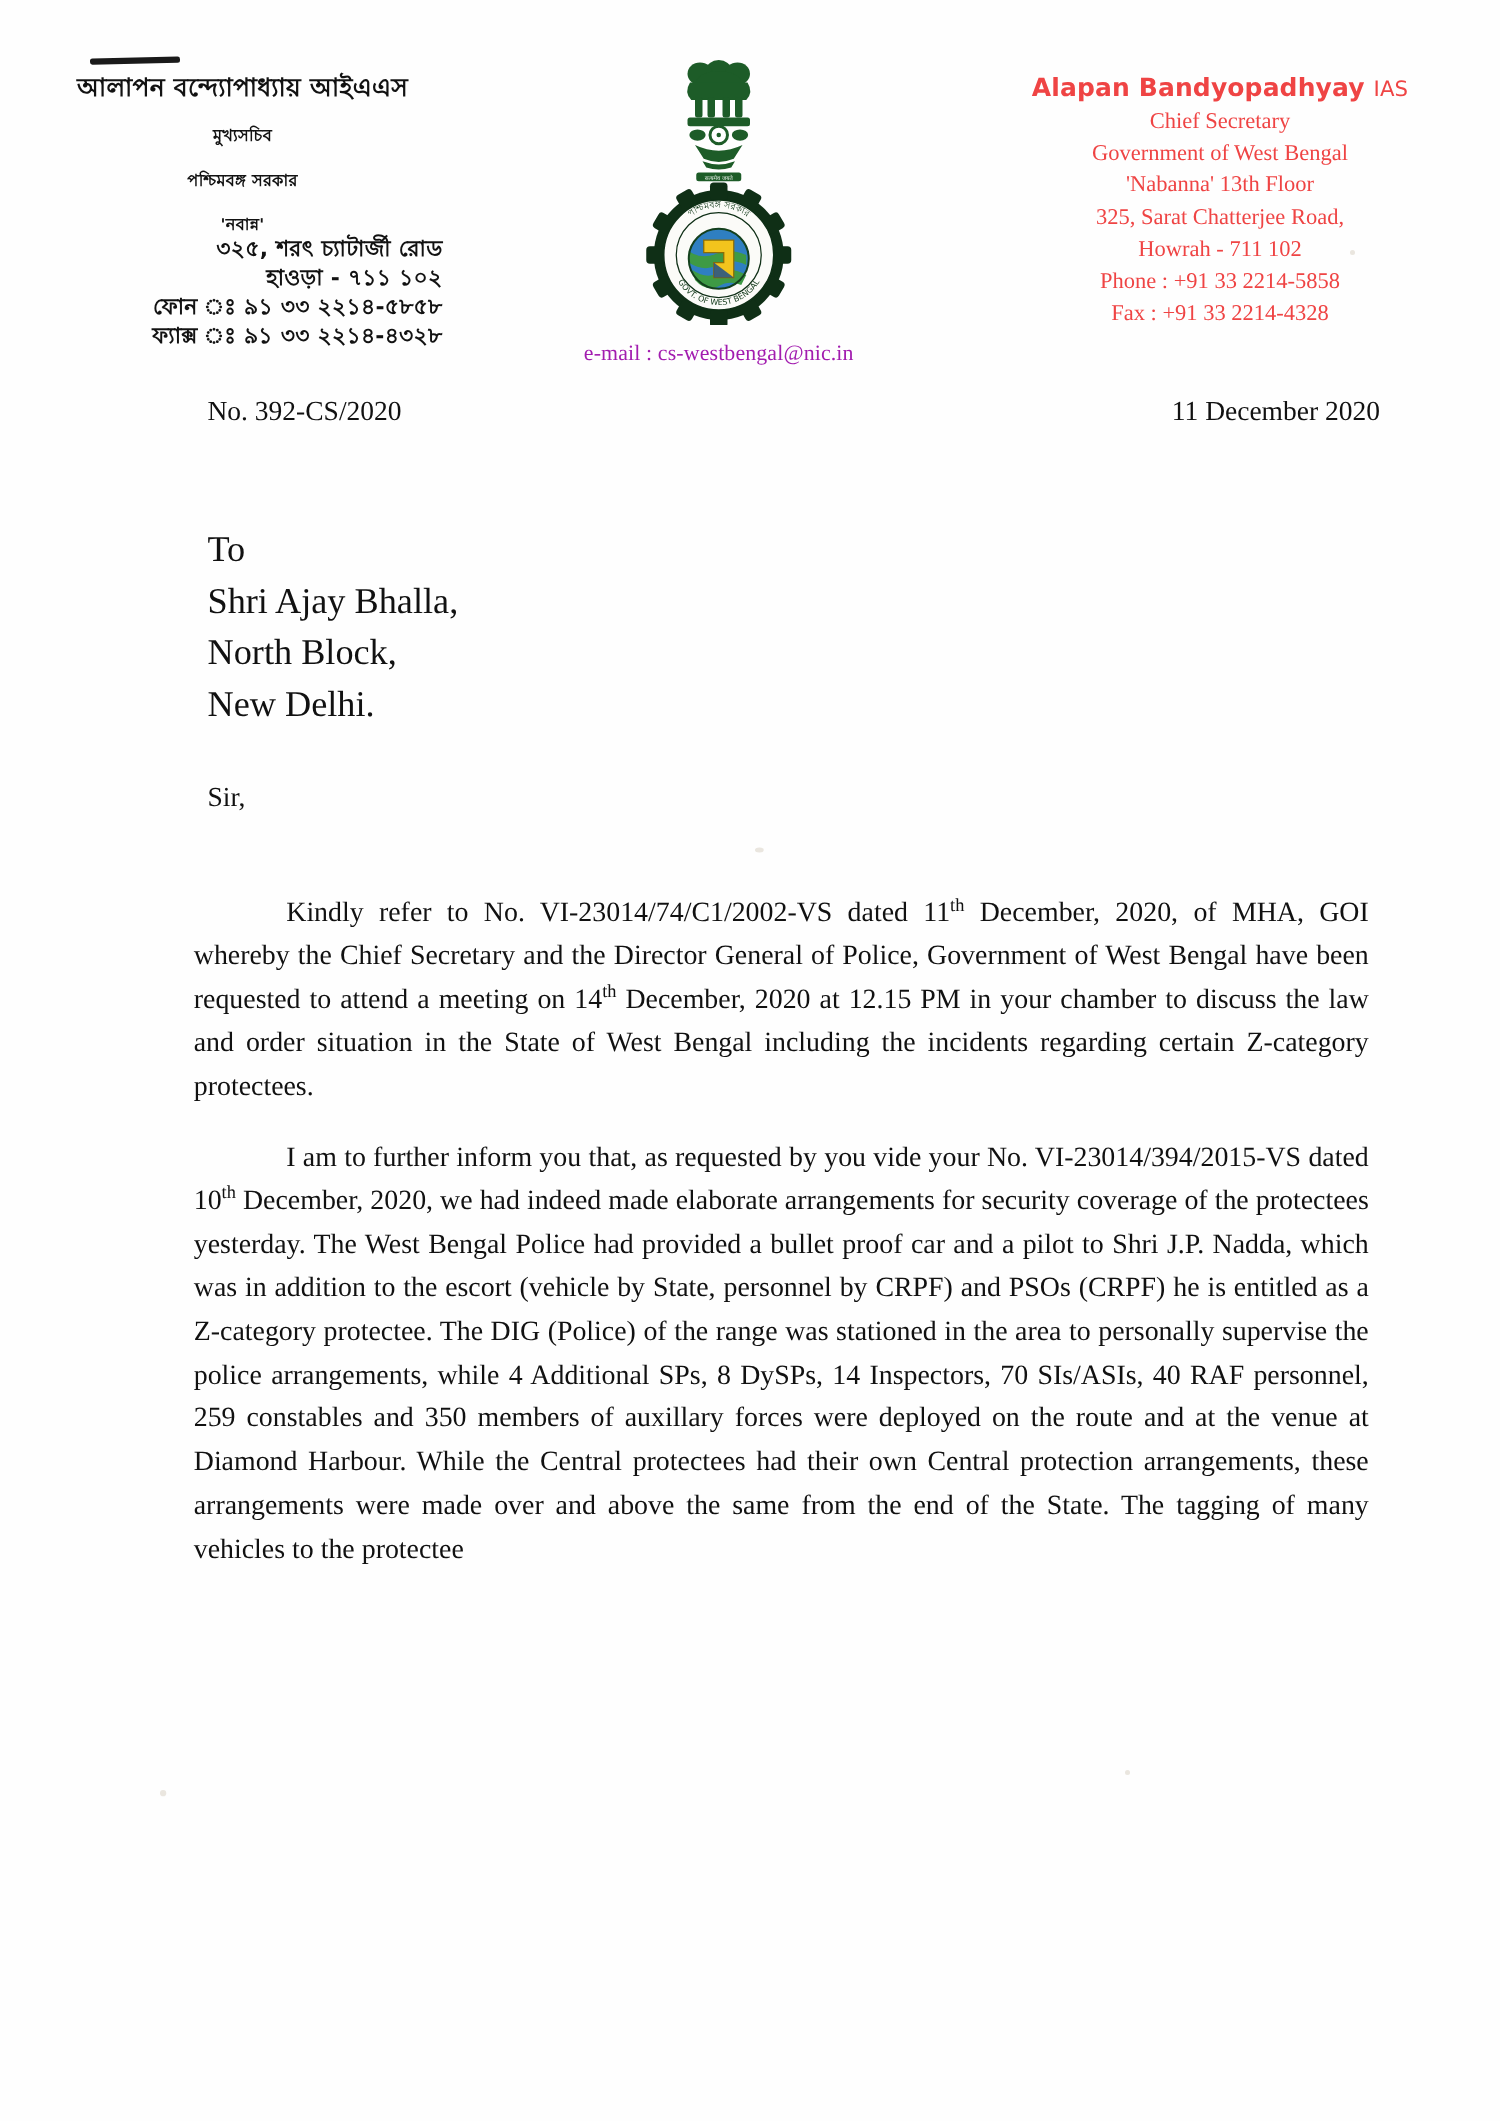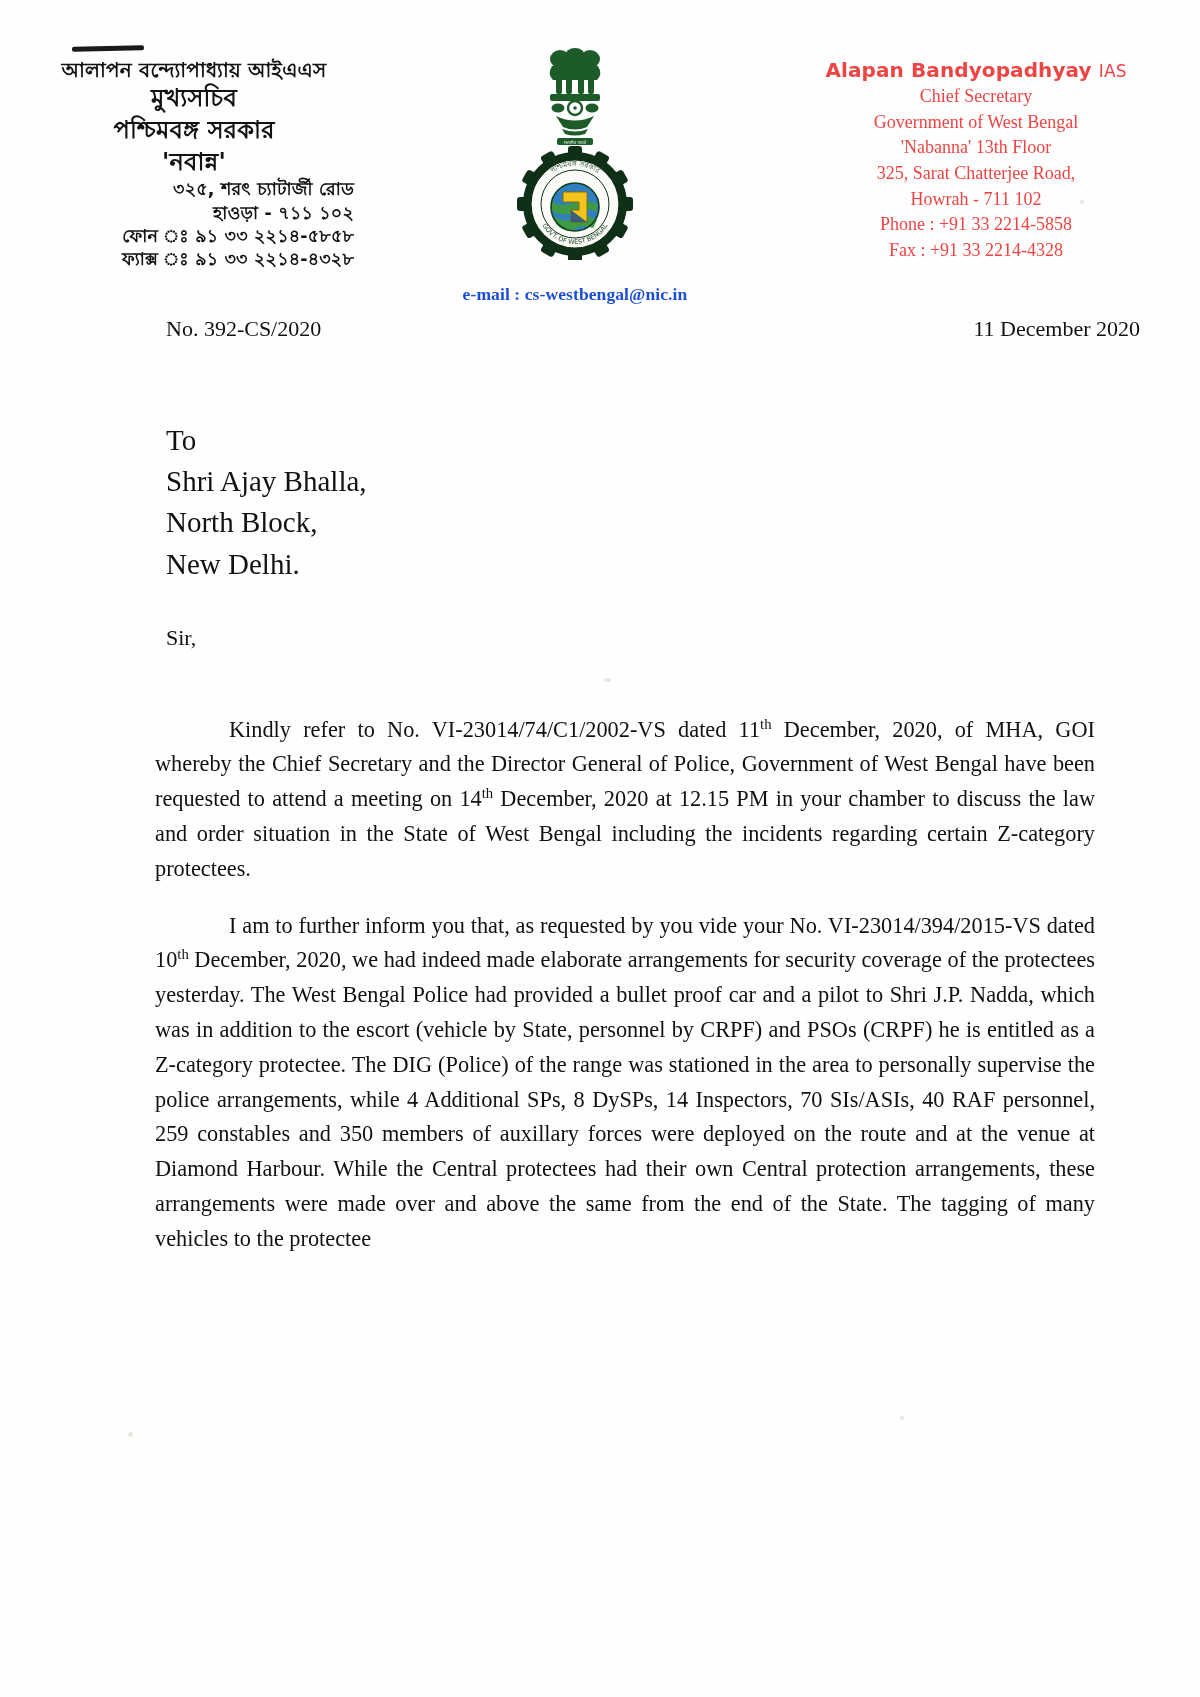--- a/index.html
+++ b/index.html
@@ -46,44 +46,44 @@
     border-radius: 2px;
   }
   .bn-line {
     font-family: "DejaVu Sans", sans-serif;
     font-weight: 700;
     color: #121212;
     line-height: 1.32;
     letter-spacing: 0.2px;
   }
   .bn-name { font-size: 20px; }
-  .bn-sub  { font-size: 24px; }
+  .bn-sub  { font-size: 13px; margin-top: 18px; }
   .bn-small{ font-size: 17.5px; text-align: right; }
 
   .lh-center {
     width: 300px;
     text-align: center;
     position: relative;
     padding-top: 6px;
   }
 
   .emblem-wrap {
     height: 222px;
     display: flex;
     flex-direction: column;
     align-items: center;
     justify-content: flex-start;
   }
   .email-line {
     font-family: "Liberation Serif", serif;
-    font-weight: 700;
+    font-weight: 400;
     font-size: 17.5px;
-    color: #1d4ed8;
+    color: #a21caf;
     letter-spacing: 0.1px;
-    margin-top: 20px;
+    margin-top: 8px;
   }
 
   .lh-right {
     width: 360px;
     text-align: center;
     padding-top: 20px;
   }
   .en-line {
     font-family: "DejaVu Sans", sans-serif;
     line-height: 1.42;
@@ -98,21 +98,21 @@
   .en-name .ias {
     font-size: 17px;
     font-weight: 400;
   }
   .en-sub { font-size: 18px; font-family: Liberation Serif, serif; }
 
   
   .ref-row {
     display: flex;
     justify-content: space-between;
-    padding: 48px 60px 0 166px;
+    padding: 48px 96px 0 166px;
     font-size: 22px;
   }
   .ref-no, .ref-date { white-space: nowrap; }
 
   
   .address {
     padding: 78px 0 0 166px;
     font-size: 29px;
     line-height: 1.42;
   }

